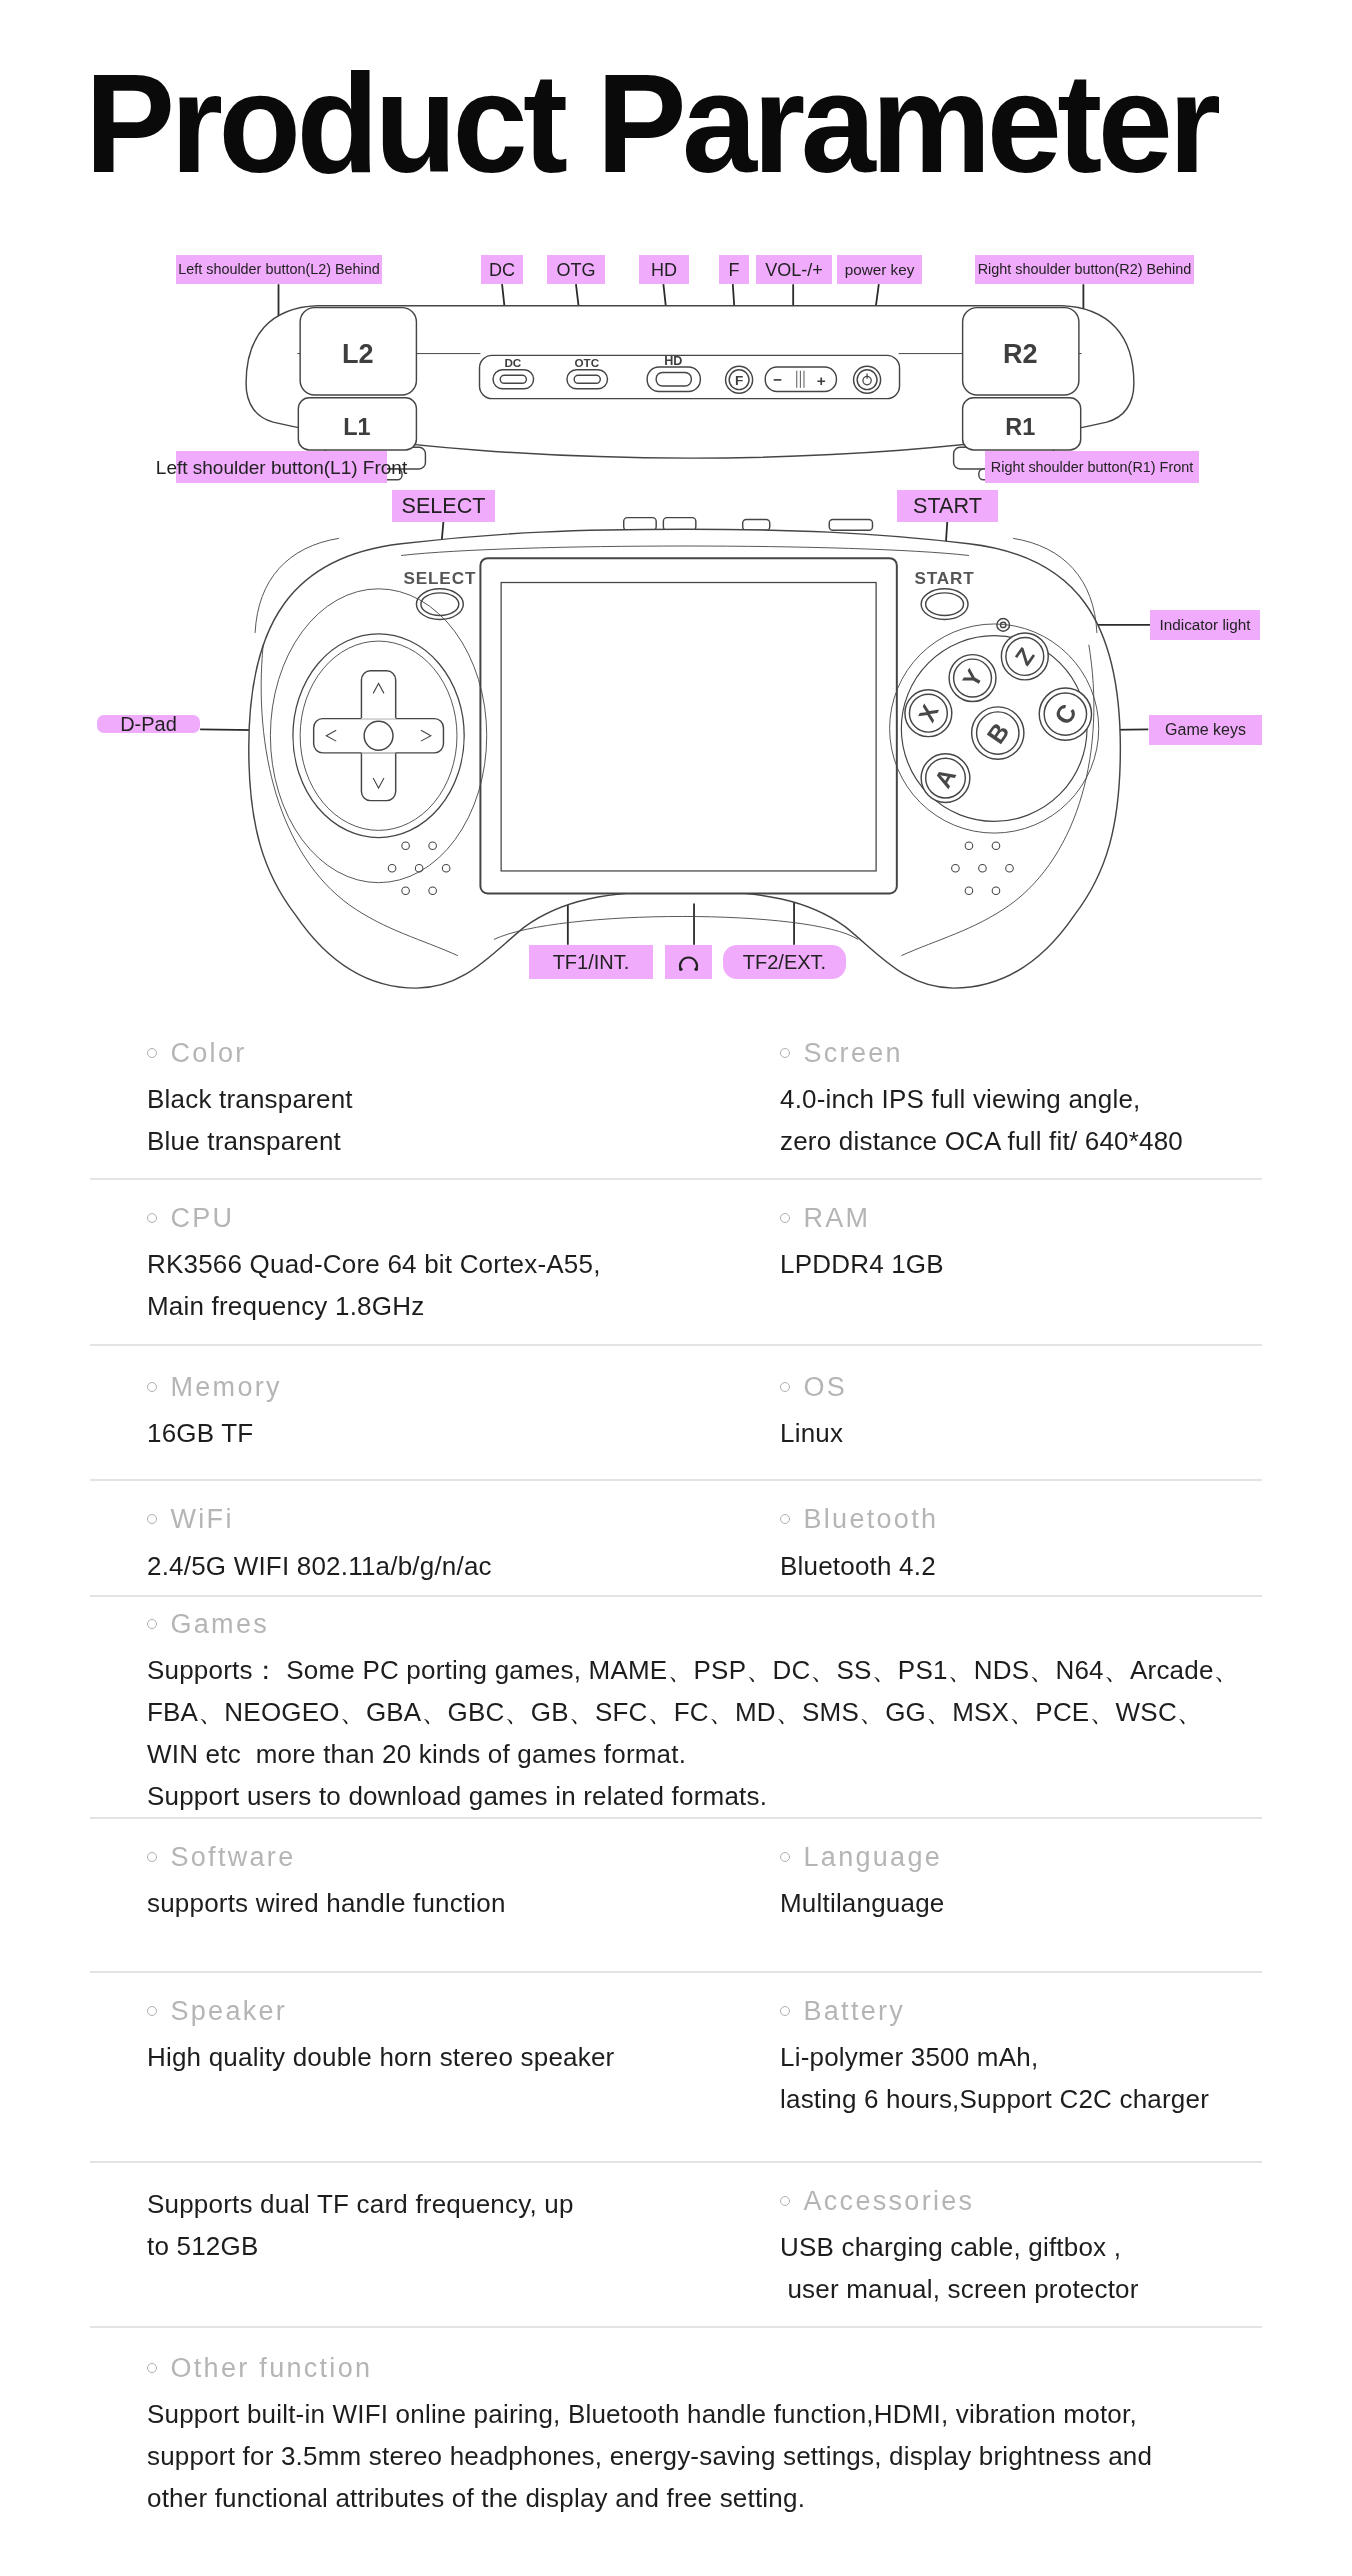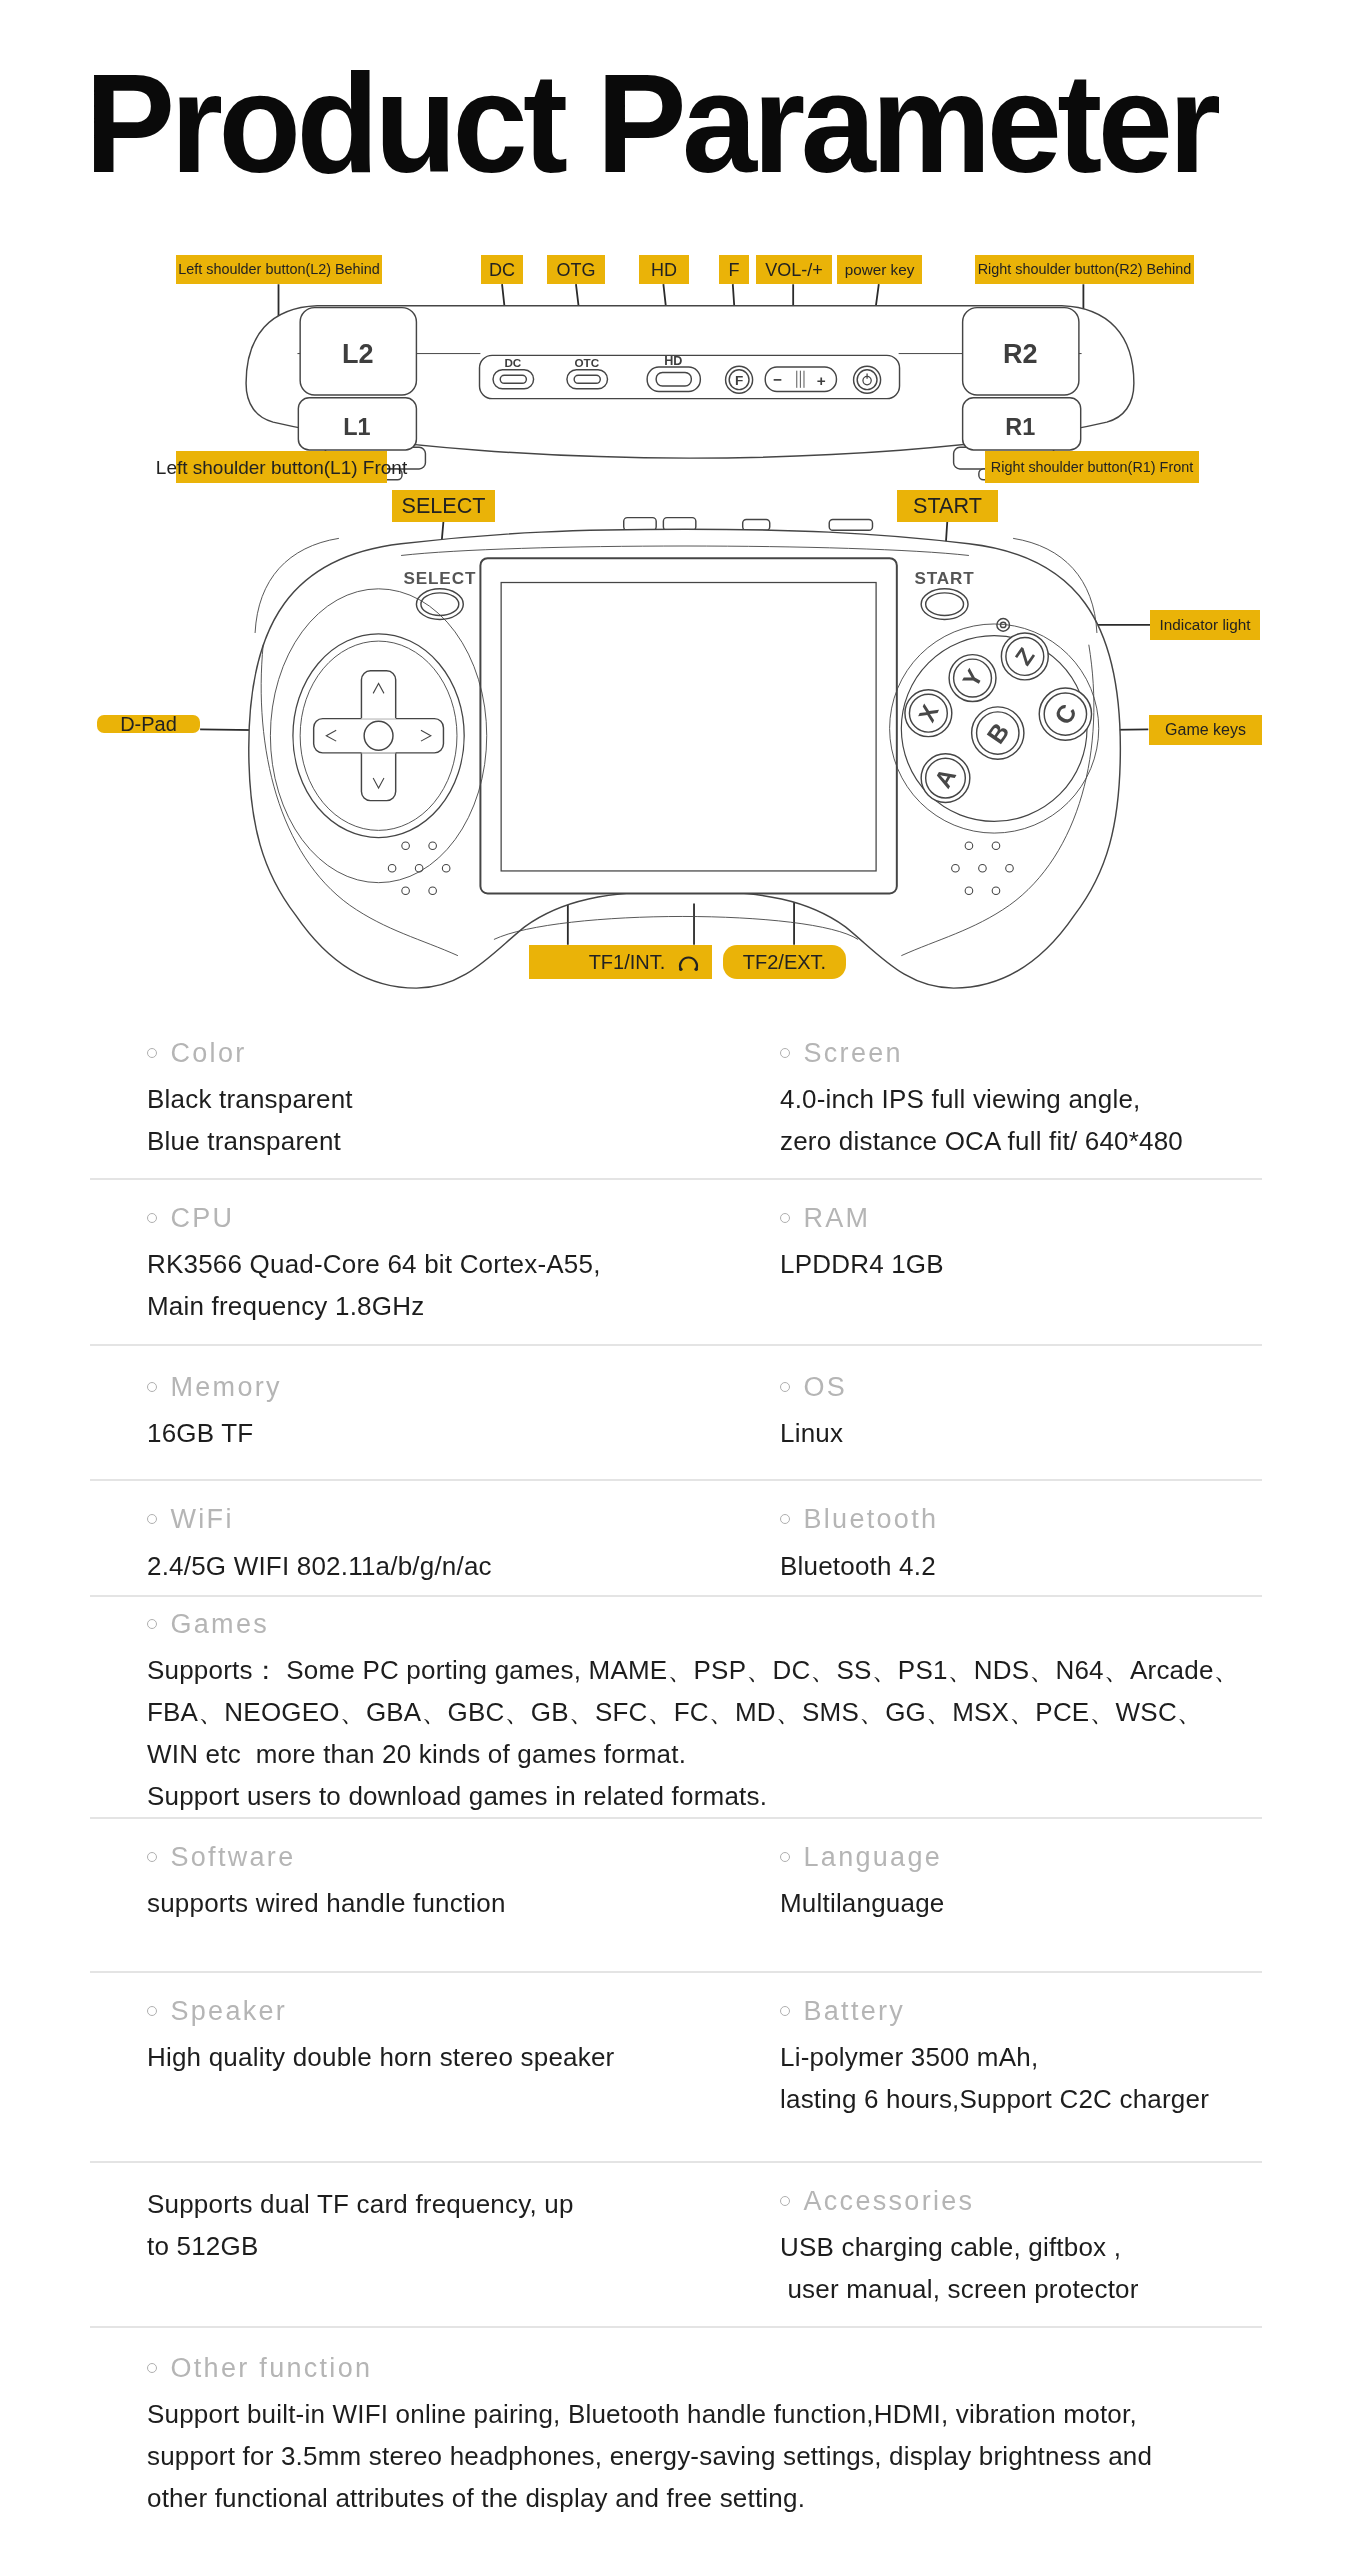--- a/index.html
+++ b/index.html
@@ -1,21 +1,21 @@
 <!DOCTYPE html>
 <html style="font-size:14.4px"><head>
 <meta charset="utf-8">
 <style>
   html,body{margin:0;padding:0;}
   body{width:1352px;height:2576px;position:relative;background:#ffffff;overflow:hidden;
        font-family:"Liberation Sans","DejaVu Sans",sans-serif;}
   .title{position:absolute;left:85px;top:43px;font-size:135px;font-weight:bold;
          letter-spacing:-4.5px;color:#0a0a0a;white-space:pre;transform:scaleY(1.04);transform-origin:top left;}
   svg.diagram{position:absolute;left:0;top:0;}
-  .label{position:absolute;background:#eab308;color:#222;display:flex;align-items:center;
+  .label{position:absolute;background:#f0abfc;color:#222;display:flex;align-items:center;
          justify-content:center;text-align:center;white-space:pre;line-height:1;}
   .specs{position:absolute;left:90px;top:1028px;width:1172px;}
   .section{box-sizing:border-box;}
   .section.bordered{border-top:2.7px solid #e4e4e4;}
   .cols{display:grid;grid-template-columns:633px auto;}
   .heading{font-size:27px;color:#b5b5b5;letter-spacing:2.3px;line-height:36px;margin-bottom:7.2px;
            display:flex;align-items:center;}
   .ring{width:8px;height:8px;border:1.8px solid #b0b0b0;border-radius:50%;display:inline-block;
         margin-right:13.5px;flex:none;}
   .line{font-size:26px;color:#1d1d1d;line-height:42px;white-space:pre;letter-spacing:0.2px;}
@@ -168,21 +168,21 @@
 <div class="label" style="left:756px;top:255px;width:76px;height:29px;font-size:18px;">VOL-/+</div>
 <div class="label" style="left:837px;top:255px;width:85px;height:29px;font-size:15.3px;">power key</div>
 <div class="label" style="left:975px;top:255px;width:219px;height:29px;font-size:14.4px;">Right shoulder button(R2) Behind</div>
 <div class="label" style="left:176px;top:451px;width:211px;height:32px;font-size:19px;">Left shoulder button(L1) Front</div>
 <div class="label" style="left:985px;top:451px;width:214px;height:32px;font-size:14.4px;">Right shoulder button(R1) Front</div>
 <div class="label" style="left:392px;top:490px;width:103px;height:32px;font-size:21.6px;">SELECT</div>
 <div class="label" style="left:897px;top:490px;width:101px;height:32px;font-size:21.6px;">START</div>
 <div class="label" style="left:1150px;top:610px;width:110px;height:30px;font-size:15.3px;">Indicator light</div>
 <div class="label" style="left:97px;top:715px;width:103px;height:18px;font-size:20px;border-radius:7px;">D-Pad</div>
 <div class="label" style="left:1149px;top:715px;width:113px;height:30px;font-size:16px;">Game keys</div>
-<div class="label" style="left:529px;top:945px;width:124px;height:34px;font-size:20px;padding-left:36px;">TF1/INT.</div>
+<div class="label" style="left:529px;top:945px;width:124px;height:34px;font-size:20px;">TF1/INT.</div>
 <div class="label" style="left:665px;top:945px;width:47px;height:34px;">
   <svg width="25" height="25" viewBox="0 0 28 28">
     <path d="M5,21 A9.5,9.5 0 1 1 23,21" stroke="#222" stroke-width="2.4" fill="none" stroke-linecap="round"></path>
     <circle cx="5.4" cy="21.6" r="2" fill="#222"></circle>
       <circle cx="22.6" cy="21.6" r="2" fill="#222"></circle>
   </svg>
 </div>
 <div class="label" style="left:723px;top:945px;width:123px;height:34px;font-size:20px;border-radius:14px;">TF2/EXT.</div>
 
 <div class="specs">

